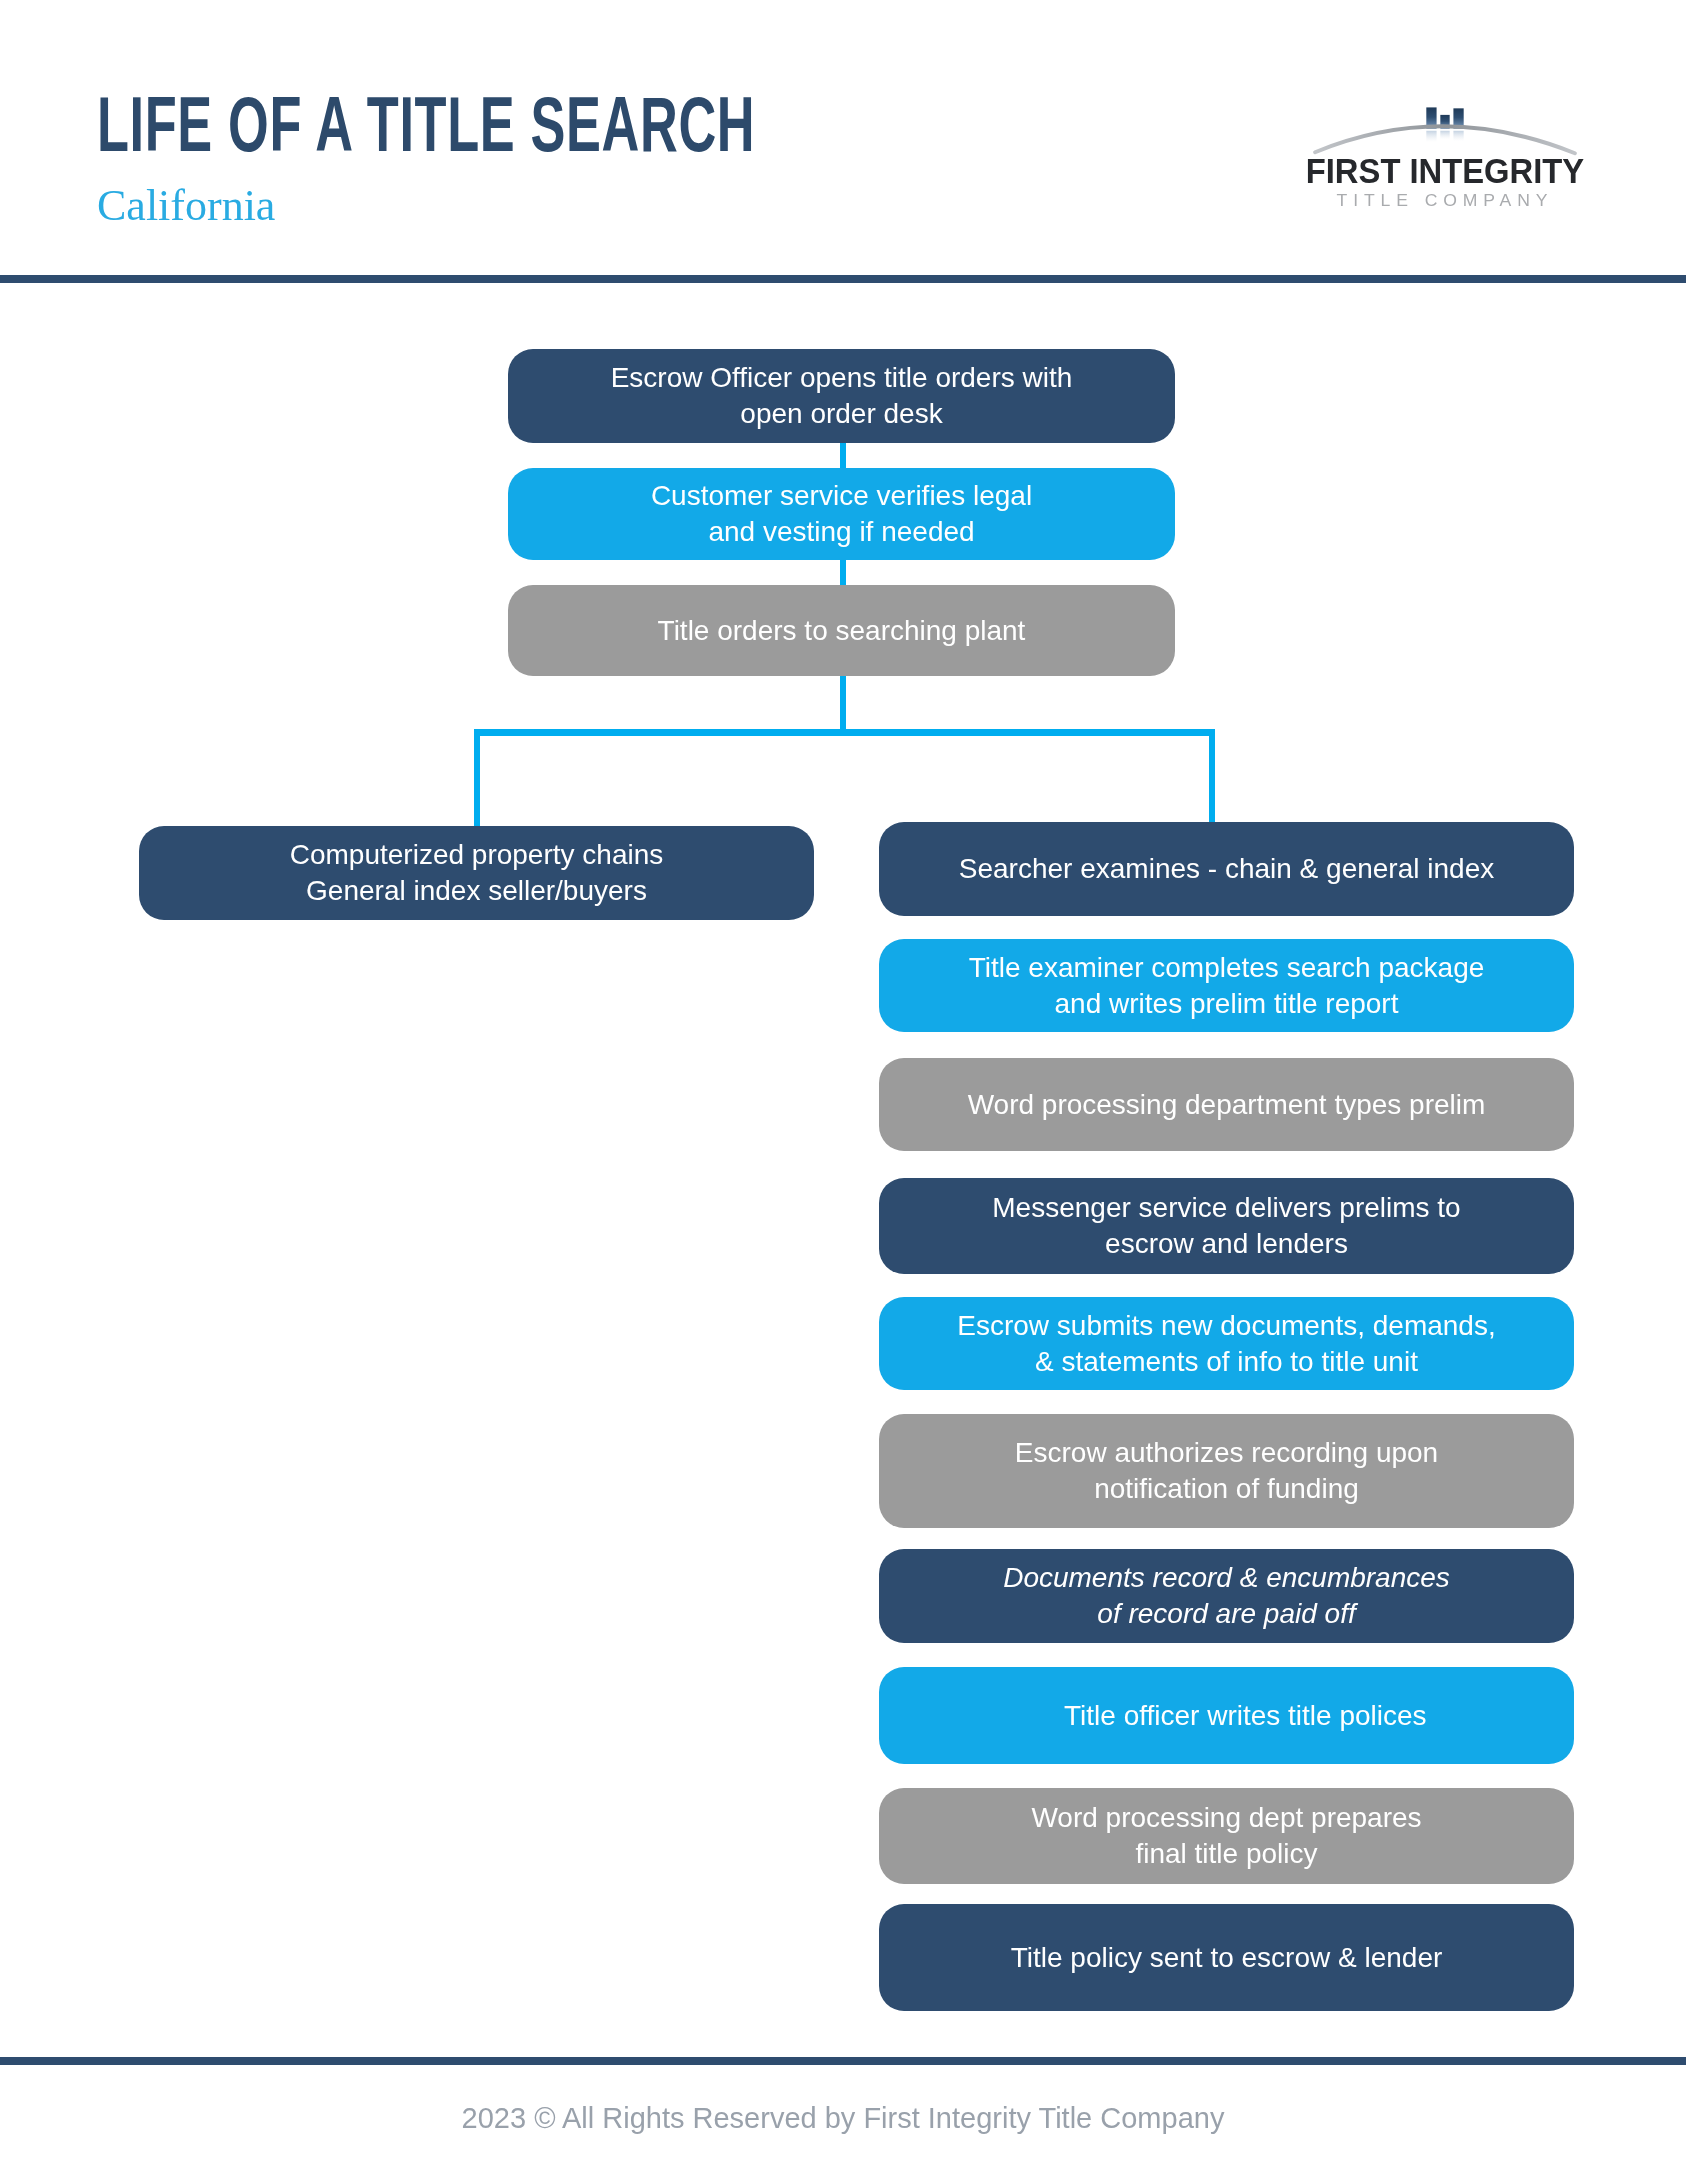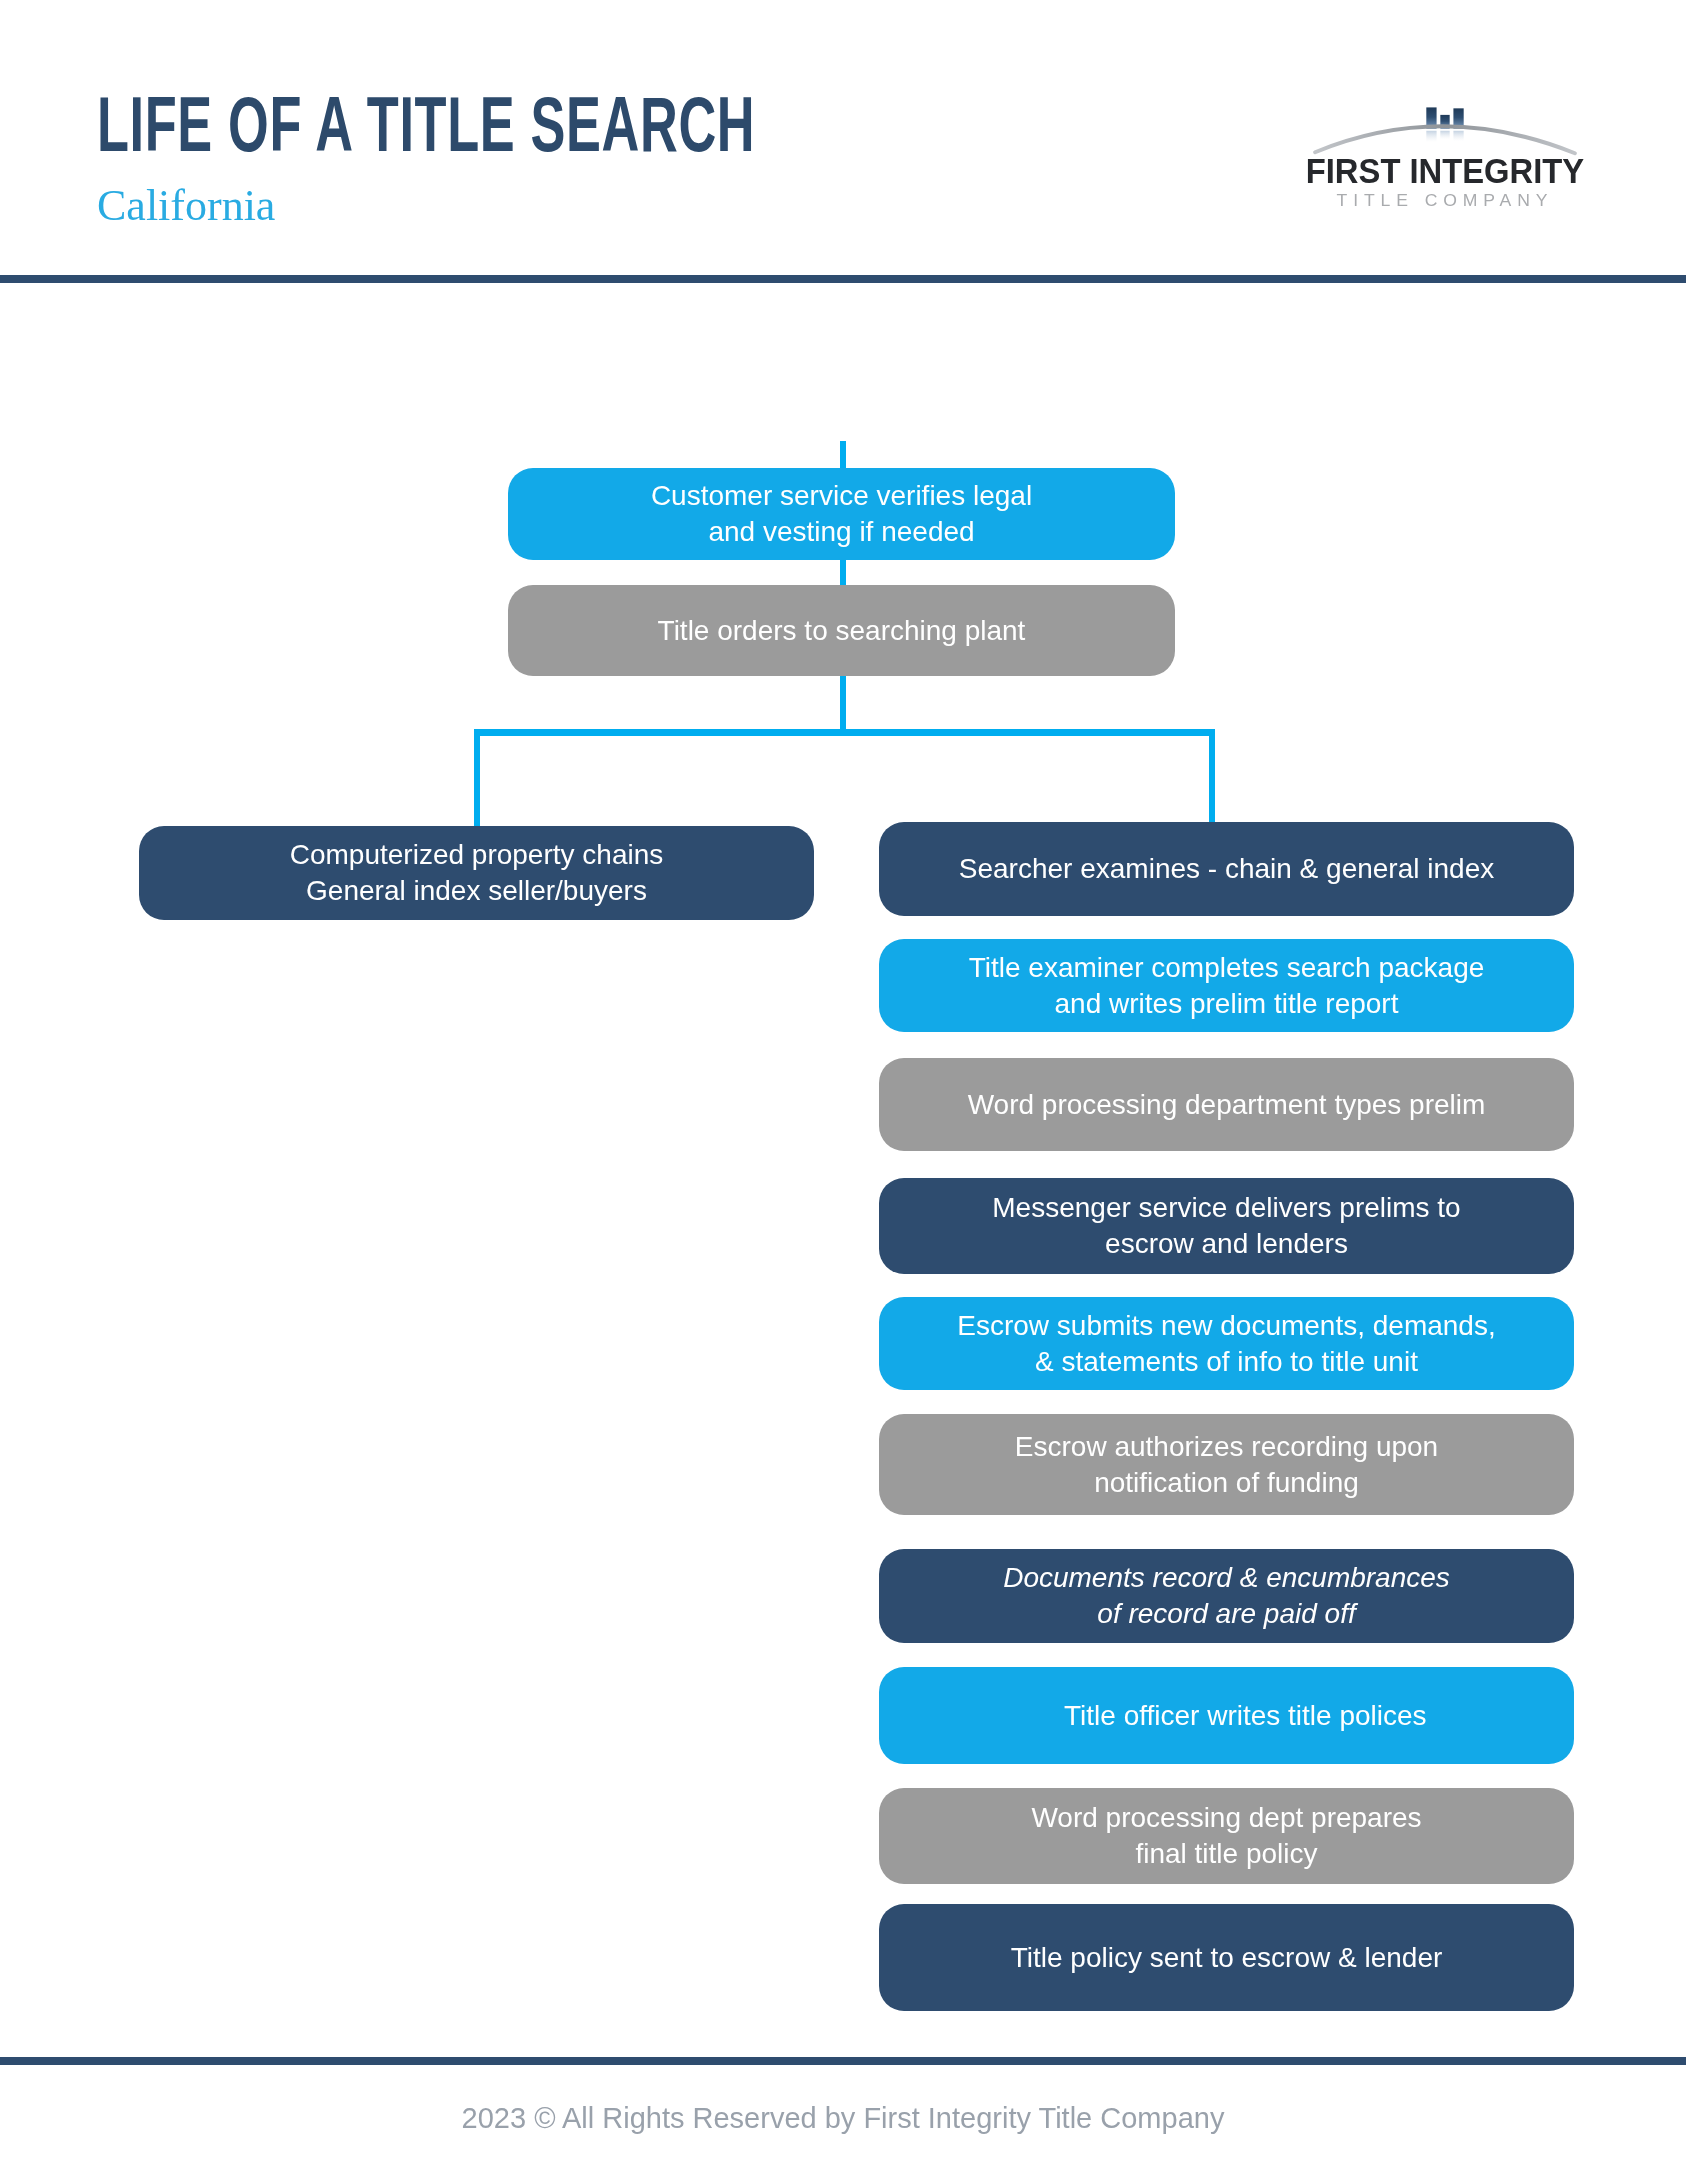--- a/index.html
+++ b/index.html
@@ -118,36 +118,38 @@
 
   <div class="rule header"></div>
 
   <div class="connector" style="left:840px;top:441px;width:5.6px;height:29px;"></div>
   <div class="connector" style="left:840px;top:559px;width:5.6px;height:27px;"></div>
   <div class="connector" style="left:840px;top:675px;width:5.6px;height:56px;"></div>
   <div class="connector" style="left:474px;top:729px;width:740px;height:6.6px;"></div>
   <div class="connector" style="left:474px;top:729px;width:5.6px;height:99px;"></div>
   <div class="connector" style="left:1209px;top:729px;width:5.6px;height:95px;"></div>
 
+  <div class="box navy" style="left:508px;top:349px;width:667px;height:94px;">Escrow Officer opens title orders with
+open order desk</div>
   <div class="box cyan" style="left:508px;top:468px;width:667px;height:92px;">Customer service verifies legal
 and vesting if needed</div>
   <div class="box gray" style="left:508px;top:585px;width:667px;height:91px;">Title orders to searching plant</div>
 
   <div class="box navy" style="left:139px;top:826px;width:675px;height:94px;">Computerized property chains
 General index seller/buyers</div>
 
   <div class="box navy" style="left:879px;top:822px;width:695px;height:94px;">Searcher examines - chain &amp; general index</div>
   <div class="box cyan" style="left:879px;top:939px;width:695px;height:93px;">Title examiner completes search package
 and writes prelim title report</div>
   <div class="box gray" style="left:879px;top:1058px;width:695px;height:93px;">Word processing department types prelim</div>
   <div class="box navy" style="left:879px;top:1178px;width:695px;height:96px;">Messenger service delivers prelims to
 escrow and lenders</div>
   <div class="box cyan" style="left:879px;top:1297px;width:695px;height:93px;">Escrow submits new documents, demands,
 &amp; statements of info to title unit</div>
-  <div class="box gray" style="left:879px;top:1414px;width:695px;height:101px;">Escrow authorizes recording upon
+  <div class="box gray" style="left:879px;top:1414px;width:695px;height:114px;">Escrow authorizes recording upon
 notification of funding</div>
   <div class="box navy" style="left:879px;top:1549px;width:695px;height:94px;font-style:italic;">Documents record &amp; encumbrances
 of record are paid off</div>
   <div class="box cyan" style="left:879px;top:1667px;width:695px;height:97px;padding-left:47px;">Title officer writes title polices</div>
   <div class="box gray" style="left:879px;top:1788px;width:695px;height:96px;">Word processing dept prepares
 final title policy</div>
   <div class="box navy" style="left:879px;top:1904px;width:695px;height:107px;">Title policy sent to escrow &amp; lender</div>
 
   <div class="rule footer"></div>
   <div class="copyright">2023 © All Rights Reserved by First Integrity Title Company</div>

